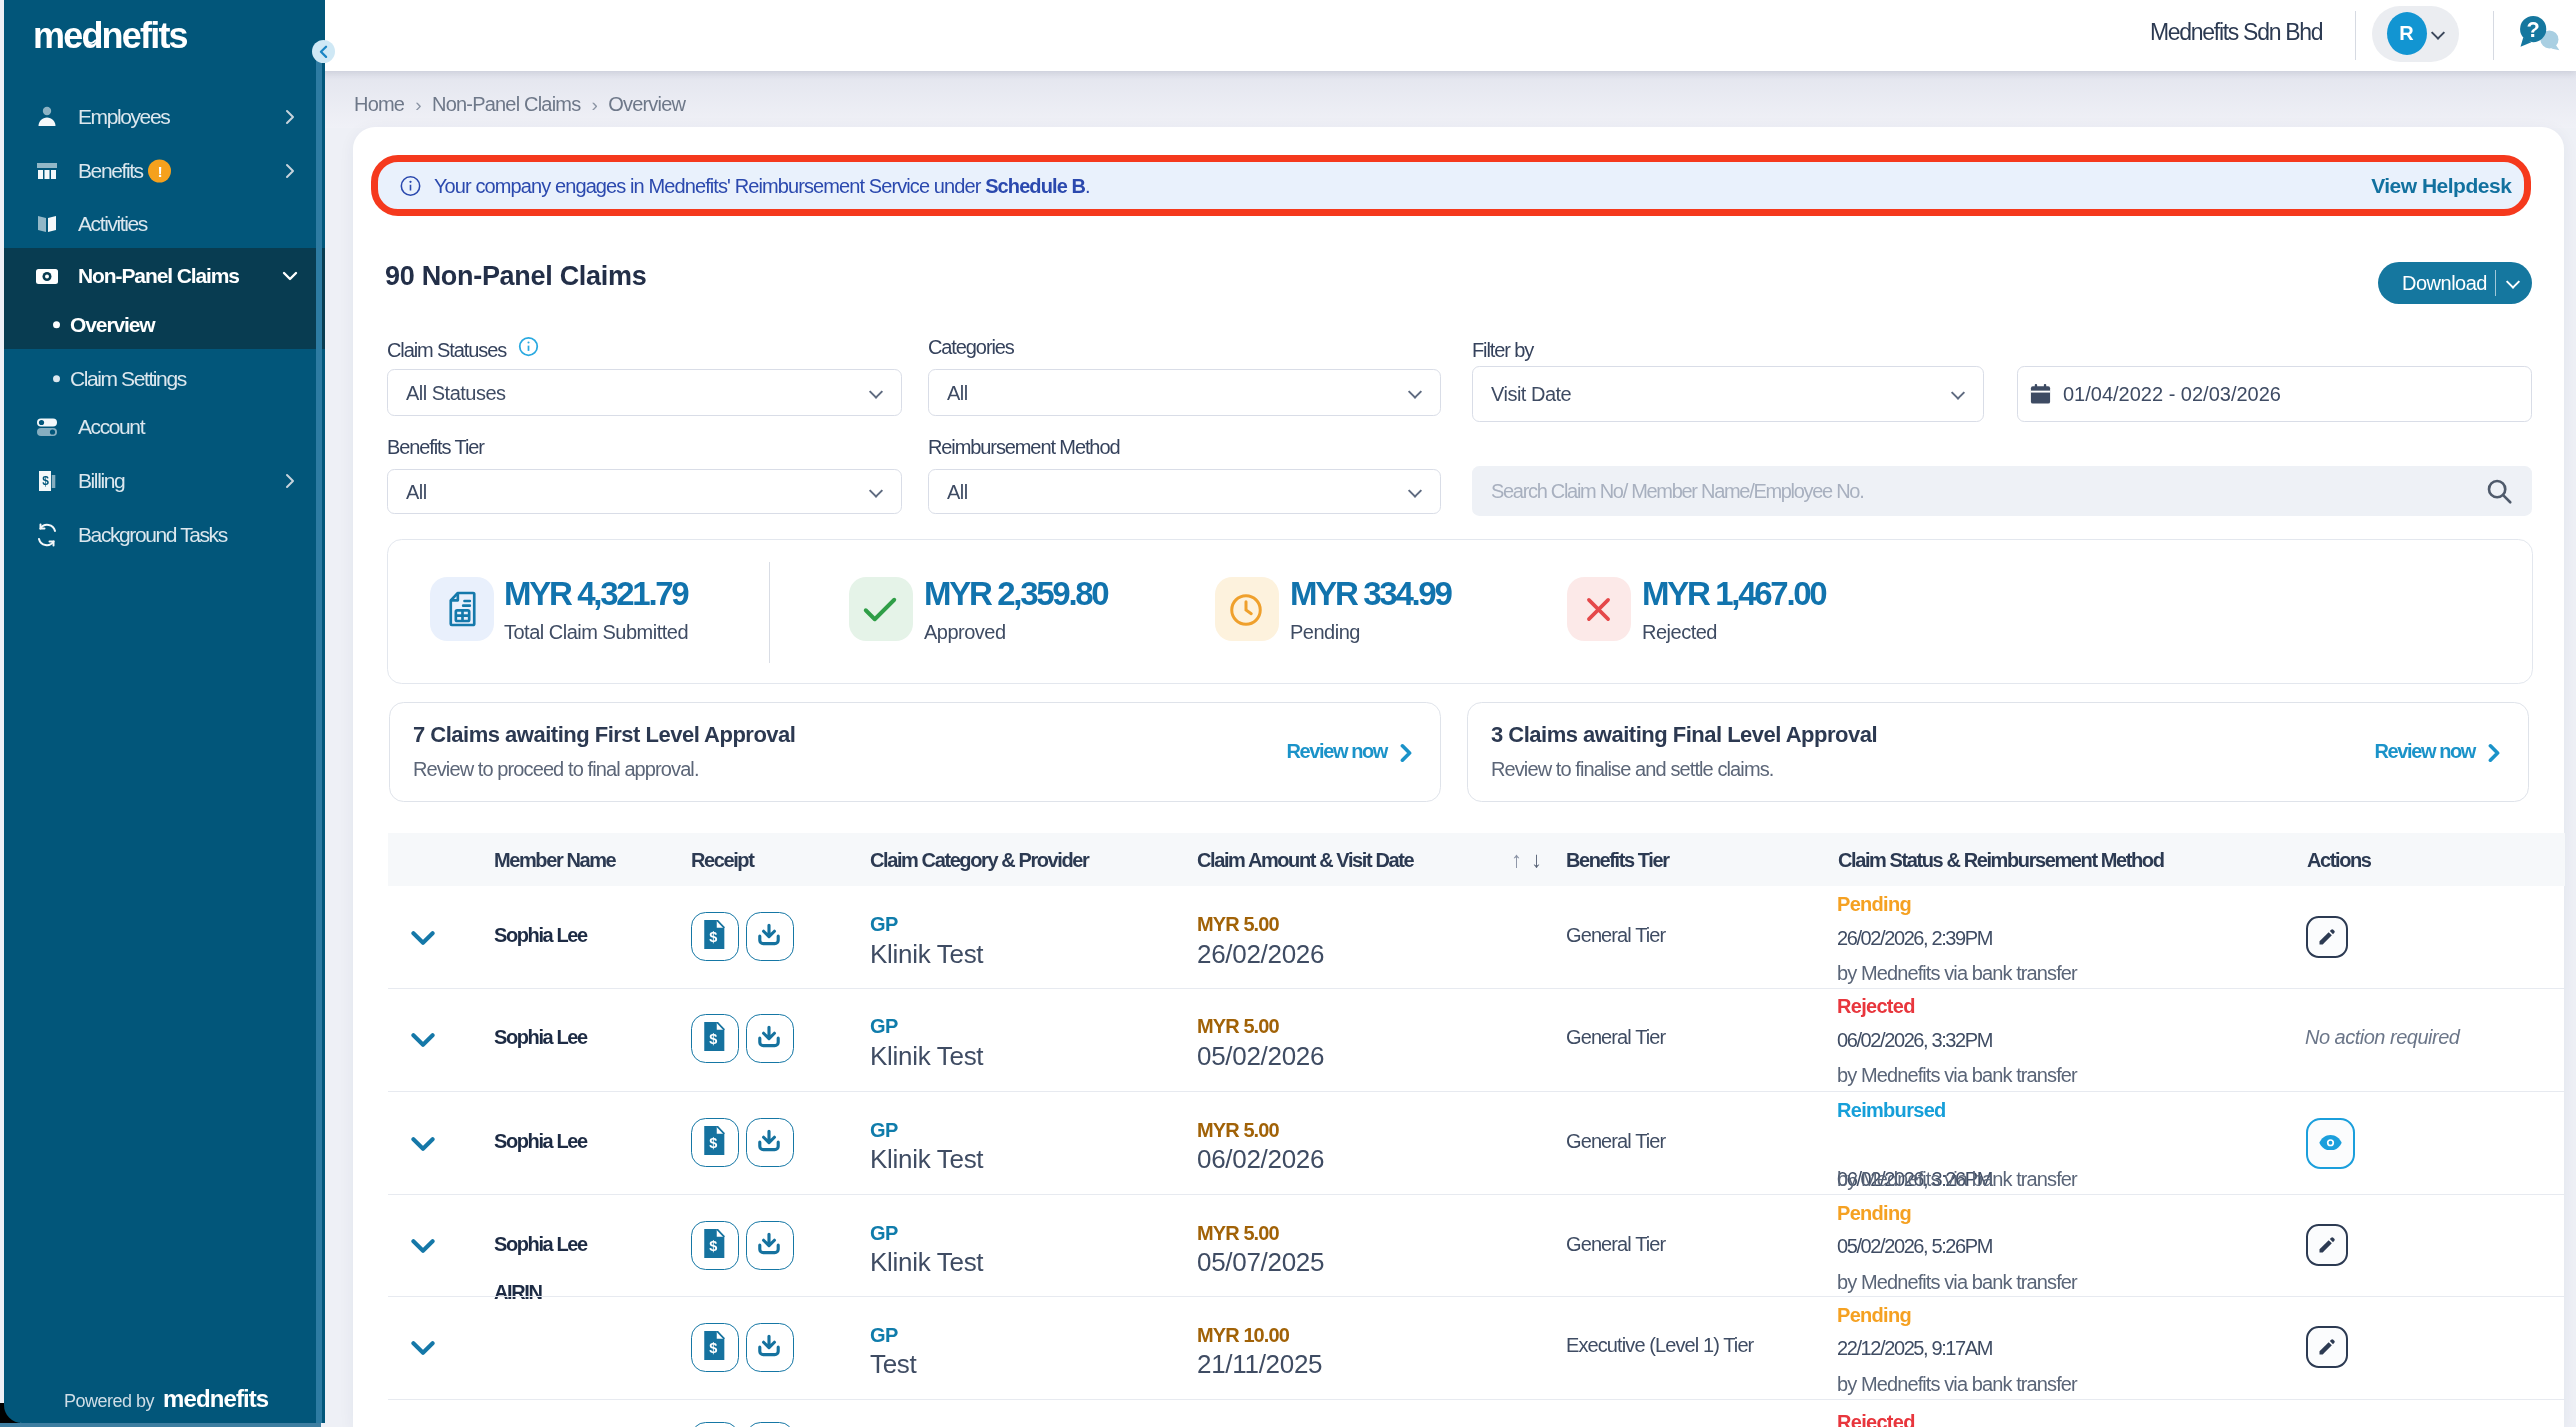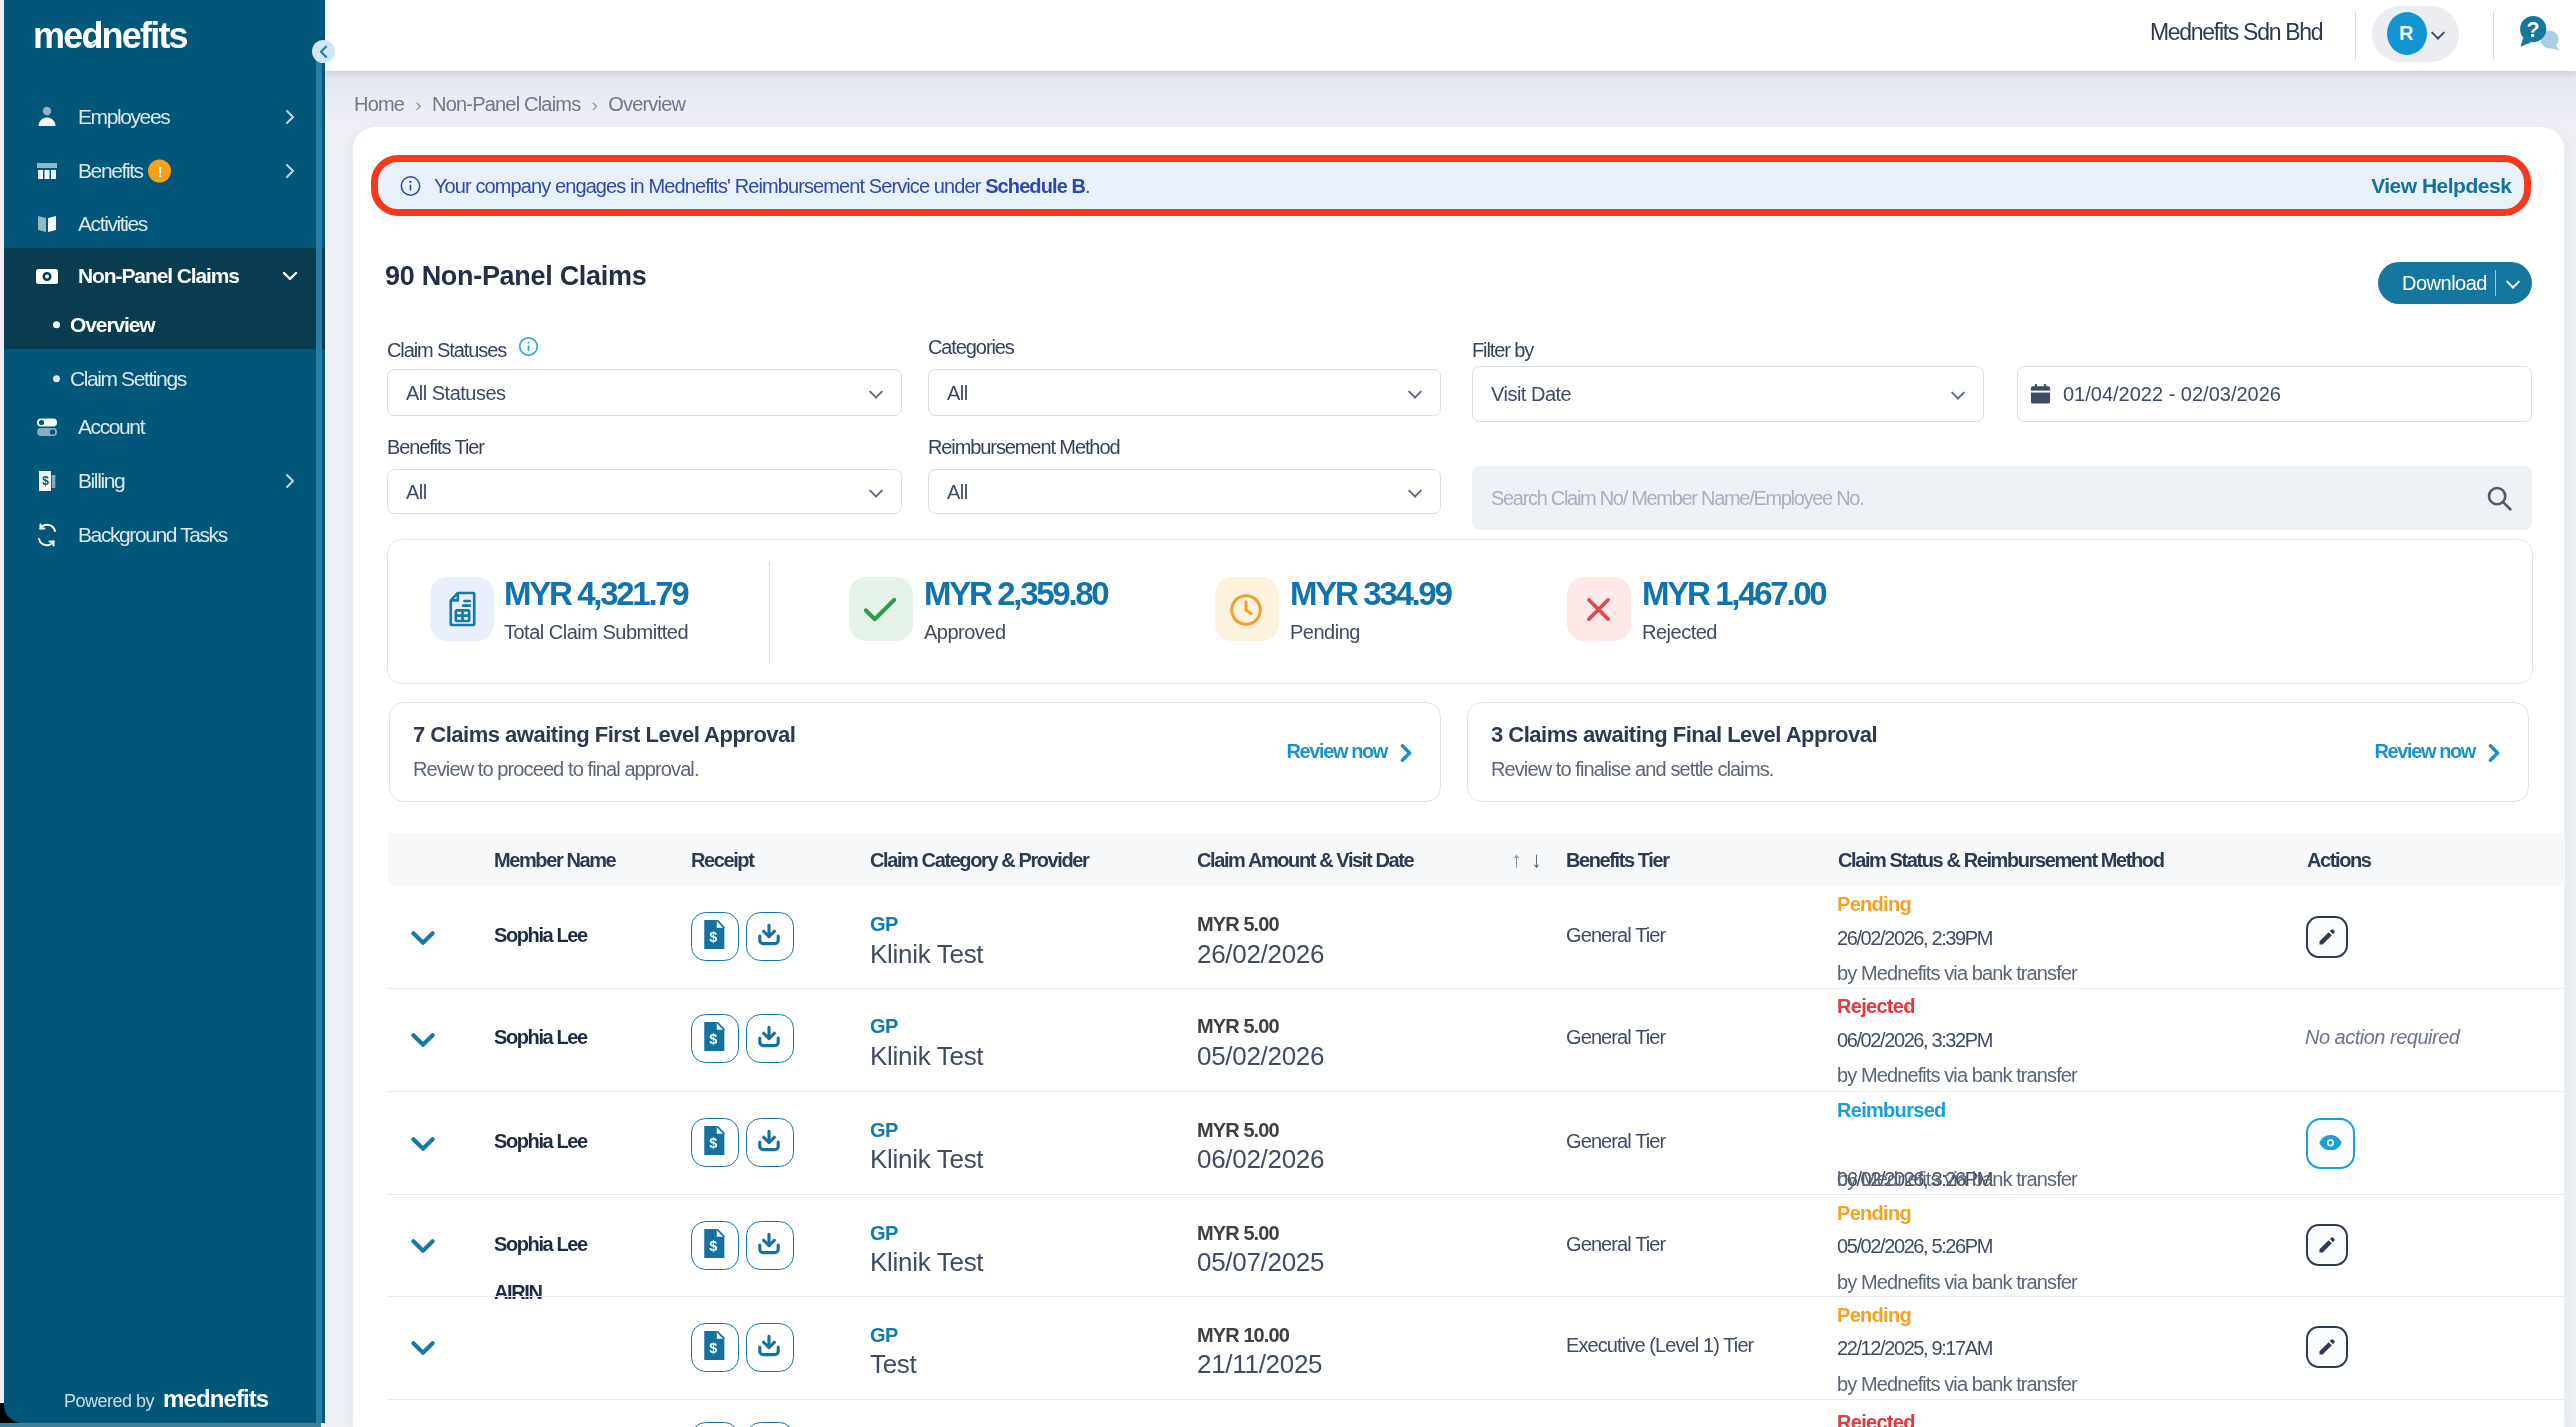--- a/index.html
+++ b/index.html
@@ -41,21 +41,21 @@
 #alert .vh { position:absolute; right:12.7px; top:50%; transform:translateY(-50%); font-size:21px; font-weight:700; color:#12719f; letter-spacing:-0.5px; }
 #h1 { left:32px; top:134px; font-size:27px; font-weight:700; color:#232f48; letter-spacing:-0.3px; }
 #downloadbtn { left:2025px; top:135px; width:154px; height:42px; border-radius:21px; background:#15779f; color:#fff; }
 #downloadbtn .t { position:absolute; left:24px; top:50%; transform:translateY(-50%); font-size:20px; font-weight:400; letter-spacing:-0.5px; }
 #downloadbtn .dv { position:absolute; left:117px; top:8.2px; width:0.9px; height:25.5px; background:rgba(255,255,255,.6); }
 
 .flabel { font-size:20px; color:#35425c; letter-spacing:-1.1px; }
 .sel { background:#fff; border:1.8px solid #d9dde7; border-radius:7.3px; }
 .sel .v { position:absolute; left:18px; top:50%; transform:translateY(-50%); font-size:20px; color:#3e4b63; letter-spacing:-0.5px; }
 .selchev { position:absolute; right:20px; top:50%; transform:translateY(-62%) rotate(45deg); width:10px; height:10px; border-right:2.3px solid #5f6b80; border-bottom:2.3px solid #5f6b80; }
-#search { left:1119px; top:339px; width:1060px; height:64px; background:#eef1f6; border-radius:7.3px; }
+#search { left:1119px; top:339px; width:1060px; height:50px; background:#eef1f6; border-radius:7.3px; }
 #search .ph { position:absolute; left:19px; top:50%; transform:translateY(-50%); font-size:20px; color:#a8b0bf; letter-spacing:-1.3px; }
 
 
 #stats { left:34px; top:412px; width:2146px; height:145px; border:1.8px solid #e3e7ee; border-radius:14.6px; background:#fff; }
 .stattile { position:absolute; top:37px; width:64px; height:64px; border-radius:17.3px; }
 .statnum { position:absolute; top:35px; font-size:33px; font-weight:700; color:#1173ad; white-space:nowrap; letter-spacing:-2.3px; }
 .statlbl { position:absolute; top:81px; font-size:20px; color:#3f4c63; white-space:nowrap; letter-spacing:-0.5px; }
 
 
 .apcard { border:1.8px solid #dfe3ea; border-radius:14.6px; background:#fff; }
@@ -65,21 +65,21 @@
 
 
 #thead { left:35px; top:706px; width:2177px; height:53px; background:#f6f8fa; }
 .th { position:absolute; top:50%; transform:translateY(-50%); font-size:20px; font-weight:700; color:#2c3a52; white-space:nowrap; letter-spacing:-1.4px; }
 .rowsep { position:absolute; left:35px; width:2177px; height:0.9px; background:#e7eaf0; }
 .rchev { position:absolute; width:24px; height:24px; }
 .mname { position:absolute; font-size:20px; font-weight:700; color:#1d2b44; white-space:nowrap; letter-spacing:-1.4px; }
 .iconbtn { position:absolute; width:48px; height:49px; border:1.8px solid #1577a5; border-radius:14.6px; background:#fff; }
 .gp { position:absolute; font-size:20px; font-weight:700; color:#0f7cab; letter-spacing:-0.5px; }
 .l2 { position:absolute; font-size:26px; color:#3f4c63; white-space:nowrap; letter-spacing:-0.3px; }
-.amt { position:absolute; font-size:20px; font-weight:700; color:#404040; white-space:nowrap; letter-spacing:-0.9px; }
+.amt { position:absolute; font-size:20px; font-weight:700; color:#a16207; white-space:nowrap; letter-spacing:-0.9px; }
 .tier { position:absolute; font-size:20px; color:#3f4c63; white-space:nowrap; letter-spacing:-0.9px; }
 .st1 { position:absolute; font-size:20px; font-weight:700; white-space:nowrap; letter-spacing:-0.7px; }
 .st2 { position:absolute; font-size:20px; color:#3f4c63; white-space:nowrap; letter-spacing:-1.4px; }
 .st3 { position:absolute; font-size:20px; color:#5a6578; white-space:nowrap; letter-spacing:-0.9px; }
 .pend { color:#f5a122; } .rej { color:#e8363d; } .reimb { color:#169fd9; }
 .actbtn { position:absolute; width:42px; height:42px; border-radius:12.7px; border:2.3px solid #2c3a52; background:#fbfcfd; }
 .actbtn.blue { border-color:#1b9fdc; width:49px; height:51px; border-radius:14.6px; }
 .noact { position:absolute; font-size:20px; font-style:italic; color:#6b7689; white-space:nowrap; letter-spacing:-0.5px; }
 </style>
 </head>

